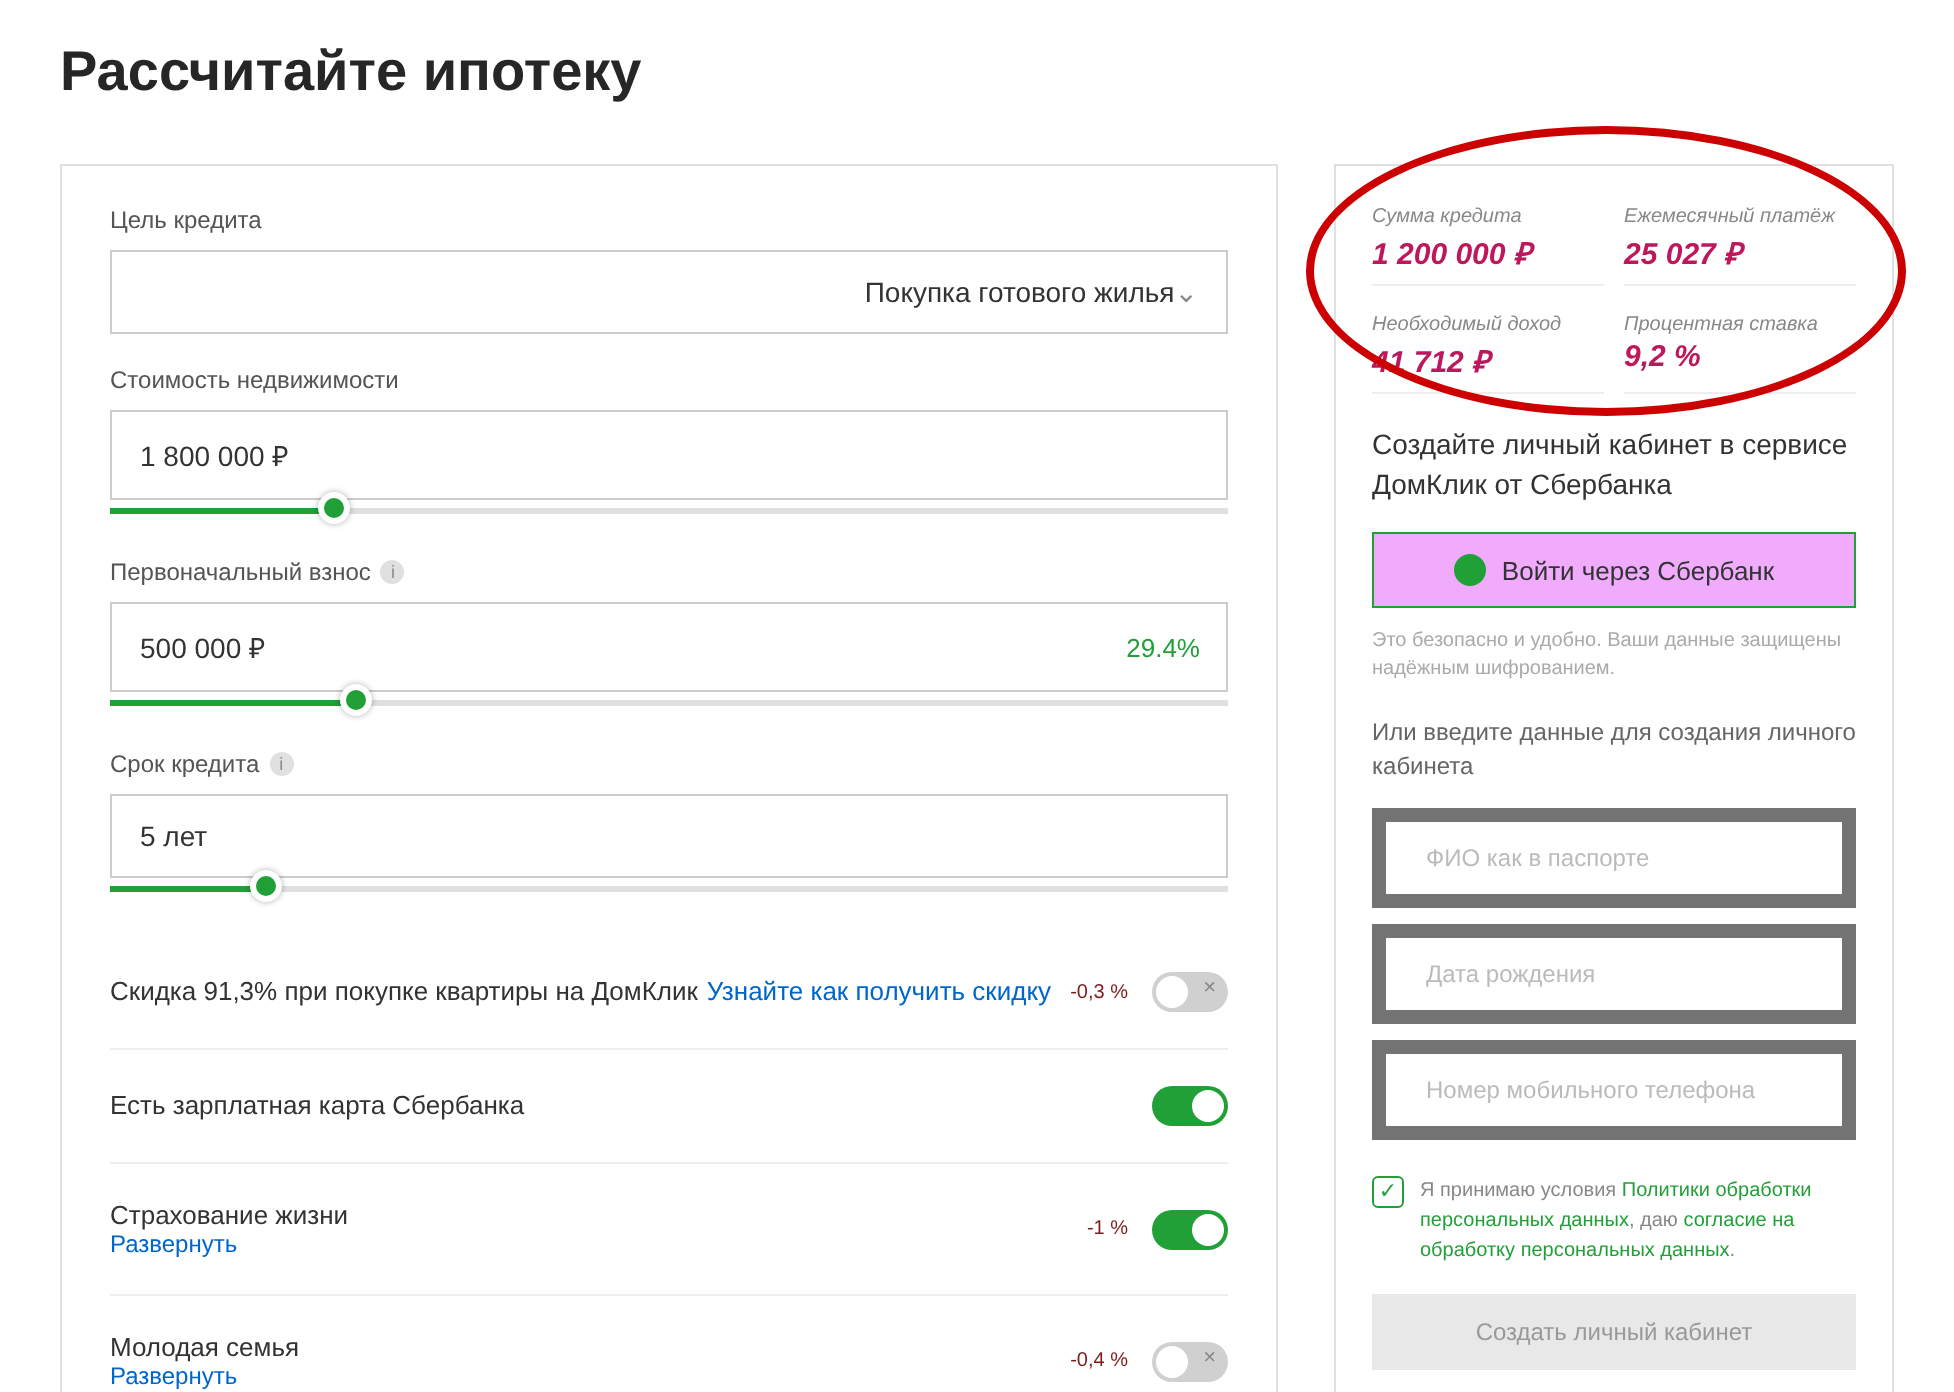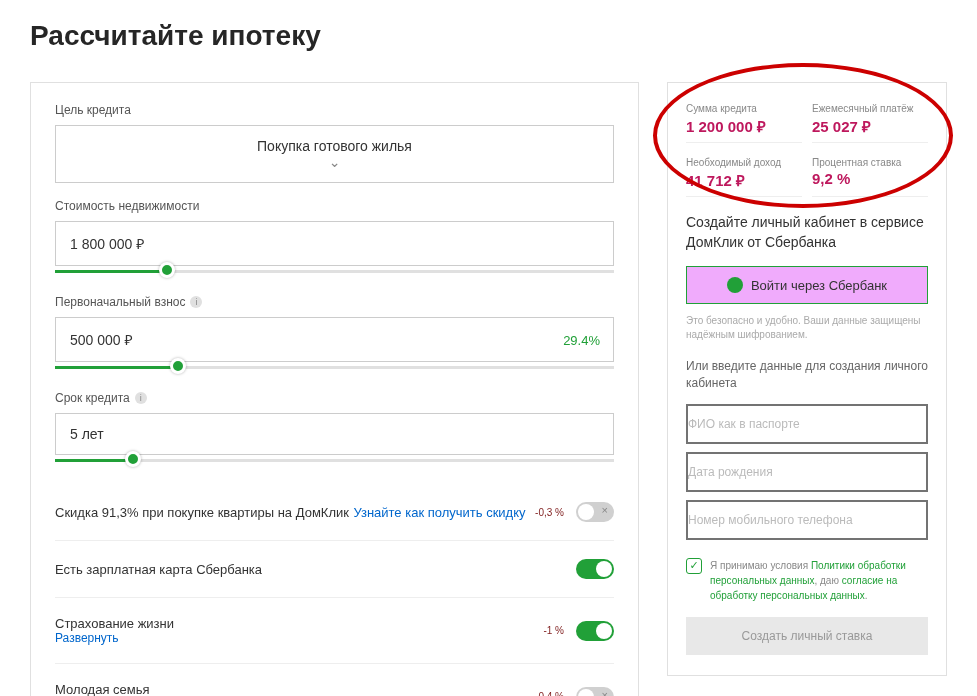--- a/index.html
+++ b/index.html
@@ -4,21 +4,21 @@
 <style>
 * { box-sizing: border-box; margin: 0; padding: 0; }
 body { font-family: Arial, Helvetica, sans-serif; background: #fff; width: 977px; padding: 0 30px; color: #333; }
 h1 { font-size: 28px; font-weight: 700; color: #262626; margin: 20px 0 30px 0; }
 .layout { display: flex; gap: 28px; }
 .left { flex: 1; border: 1px solid #e0e0e0; padding: 20px 24px; }
 .right { width: 280px; }
 .field-label { font-size: 12px; color: #555; margin-bottom: 8px; display: flex; align-items: center; gap: 5px; }
 .info-icon { width: 12px; height: 12px; border-radius: 50%; background: #e0e0e0; font-size: 9px; text-align: center; line-height: 12px; color: #888; }
 .select, .text-input { width: 100%; border: 1px solid #ccc; padding: 12px 14px; font-size: 14px; color: #333; background: #fff; position: relative; }
-.select { display: flex; justify-content: flex-end; align-items: center; flex-direction: column; }
+.select { display: flex; justify-content: flex-end; align-items: center; }
 .chev { color: #888; }
 .input-wrap { position: relative; margin-bottom: 4px; }
 .pct-badge { position: absolute; right: 14px; top: 50%; transform: translateY(-50%); color: #21a038; font-size: 13px; }
 .slider-track { height: 3px; background: #e0e0e0; position: relative; margin-bottom: 22px; }
 .slider-fill { height: 3px; background: #21a038; position: absolute; left: 0; top: 0; }
 .slider-thumb { width: 16px; height: 16px; border-radius: 50%; background: #21a038; border: 3px solid #fff; box-shadow: 0 0 3px rgba(0,0,0,0.3); position: absolute; top: -8px; transform: translateX(-50%); }
 .field-group { margin-bottom: 16px; }
 .opt-row { display: flex; justify-content: space-between; align-items: center; padding: 18px 0; border-bottom: 1px solid #eee; }
 .opt-left { flex: 1; }
 .opt-title { font-size: 13px; color: #333; }
@@ -28,29 +28,29 @@
 .opt-pct { font-size: 10px; color: #7f1d1d; }
 .toggle { width: 38px; height: 20px; border-radius: 10px; position: relative; cursor: pointer; }
 .toggle.on { background: #21a038; }
 .toggle.off { background: #d0d0d0; }
 .toggle-knob { width: 16px; height: 16px; border-radius: 50%; background: #fff; position: absolute; top: 2px; }
 .toggle.on .toggle-knob { right: 2px; }
 .toggle.off .toggle-knob { left: 2px; }
 .toggle.off .x { position: absolute; right: 6px; top: 2px; font-size: 11px; color: #888; }
 .summary-card { border: 1px solid #e0e0e0; padding: 20px 18px; margin-bottom: 16px; position: relative; }
 .summary-grid { display: grid; grid-template-columns: 1fr 1fr; gap: 14px 10px; }
-.summary-cell { border-bottom: 1px solid #eee; padding-bottom: 6px; }
+.summary-cell { border-bottom: 1px solid #eee; padding-bottom: 6px; font-style: italic; }
 .summary-label { font-size: 10px; color: #888; margin-bottom: 2px; }
 .summary-value { font-size: 15px; font-weight: 700; color: #be185d; }
 .cta-text { font-size: 14px; color: #333; margin: 16px 0 14px; line-height: 1.4; }
 .btn-sber { width: 100%; border: 1px solid #21a038; background: #f0abfc; padding: 10px; font-size: 13px; color: #333; display: flex; align-items: flex-end; justify-content: center; gap: 8px; cursor: pointer; }
 .sber-logo { width: 16px; height: 16px; border-radius: 50%; background: #21a038; position: relative; }
 .fine-print { font-size: 10px; color: #aaa; margin: 10px 0 16px; line-height: 1.4; }
 .or-text { font-size: 12px; color: #666; margin-bottom: 12px; line-height: 1.4; }
-.form-input { width: 100%; border: 2px solid #737373; padding: 11px 0; font-size: 12px; color: #333; margin-bottom: 8px; }
+.form-input { width: 100%; border: 7px solid #737373; padding: 11px 20px; font-size: 12px; color: #333; margin-bottom: 8px; }
 .form-input::placeholder { color: #bbb; }
 .consent-row { display: flex; gap: 8px; margin: 10px 0 14px; }
 .checkbox { width: 16px; height: 16px; border: 1px solid #21a038; border-radius: 3px; flex-shrink: 0; display: flex; align-items: center; justify-content: center; color: #21a038; font-size: 11px; }
 .consent-text { font-size: 10px; color: #888; line-height: 1.5; }
 .consent-text .link { color: #21a038; }
 .btn-create { width: 100%; border: none; background: #e8e8e8; padding: 12px; font-size: 12px; color: #999; cursor: pointer; }
 .circle-annot { position: absolute; width: 300px; height: 145px; border: 4px solid #cc0000; border-radius: 50%; top: -20px; left: -15px; pointer-events: none; }
 </style>
 </head>
 <body>
@@ -199,16 +199,16 @@
       <input class="form-input" placeholder="Дата рождения" style="">
       <input class="form-input" placeholder="Номер мобильного телефона" style="">
 
       <div class="consent-row">
         <div class="checkbox">✓</div>
         <div class="consent-text">
           <span>Я принимаю условия </span><span class="link">Политики обработки персональных данных</span><span>, даю </span><span class="link">согласие на обработку персональных данных</span>.
         </div>
       </div>
 
-      <button class="btn-create">Создать личный ставка</button>
+      <button class="btn-create">Создать личный кабинет</button>
     </div>
   </div>
 </div>
 
 </body></html>

